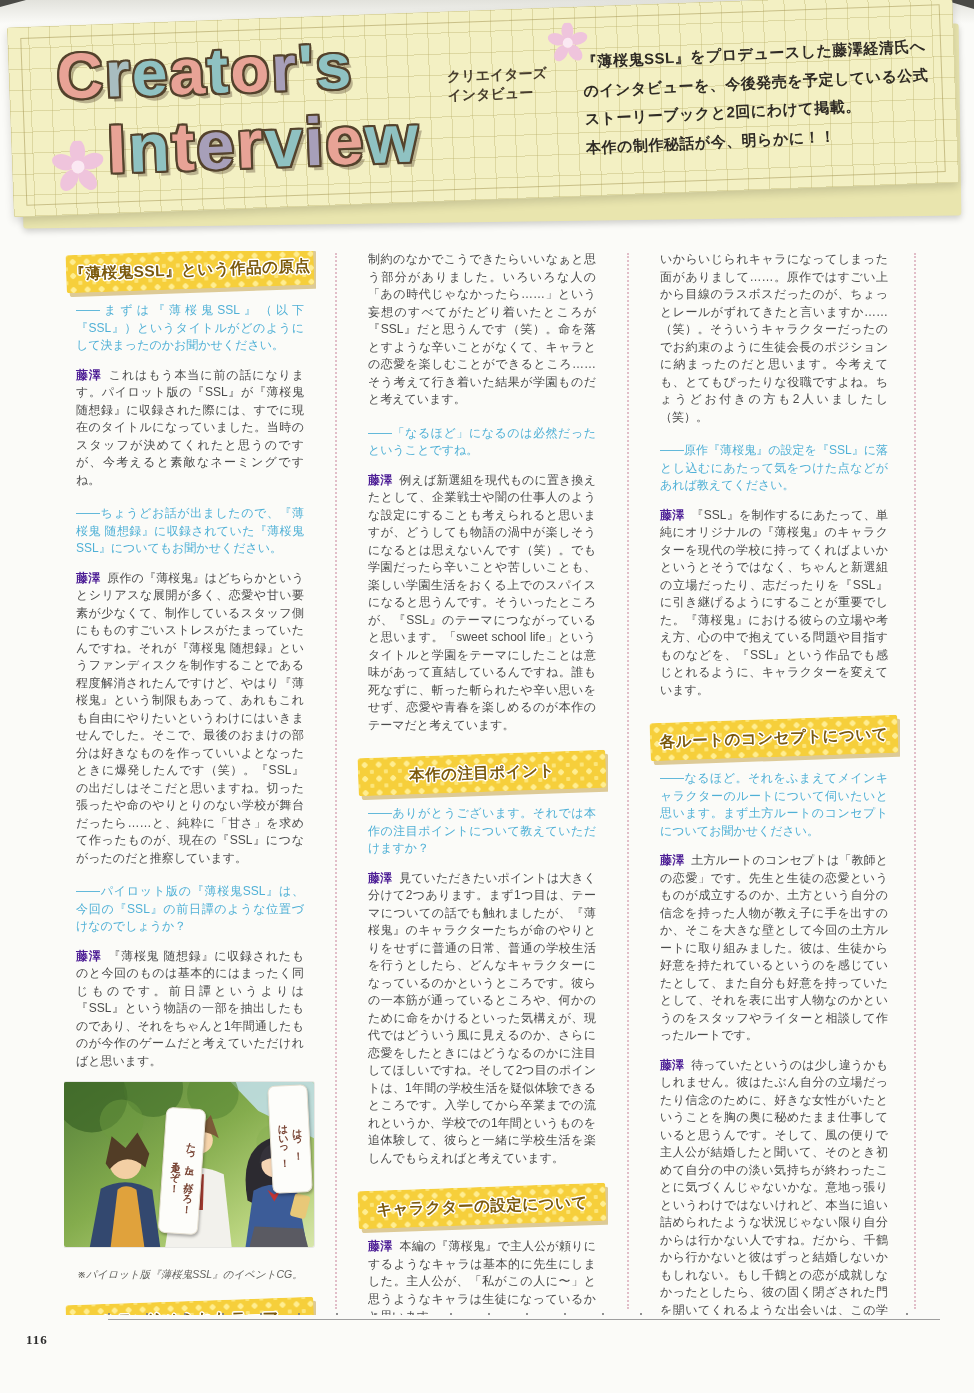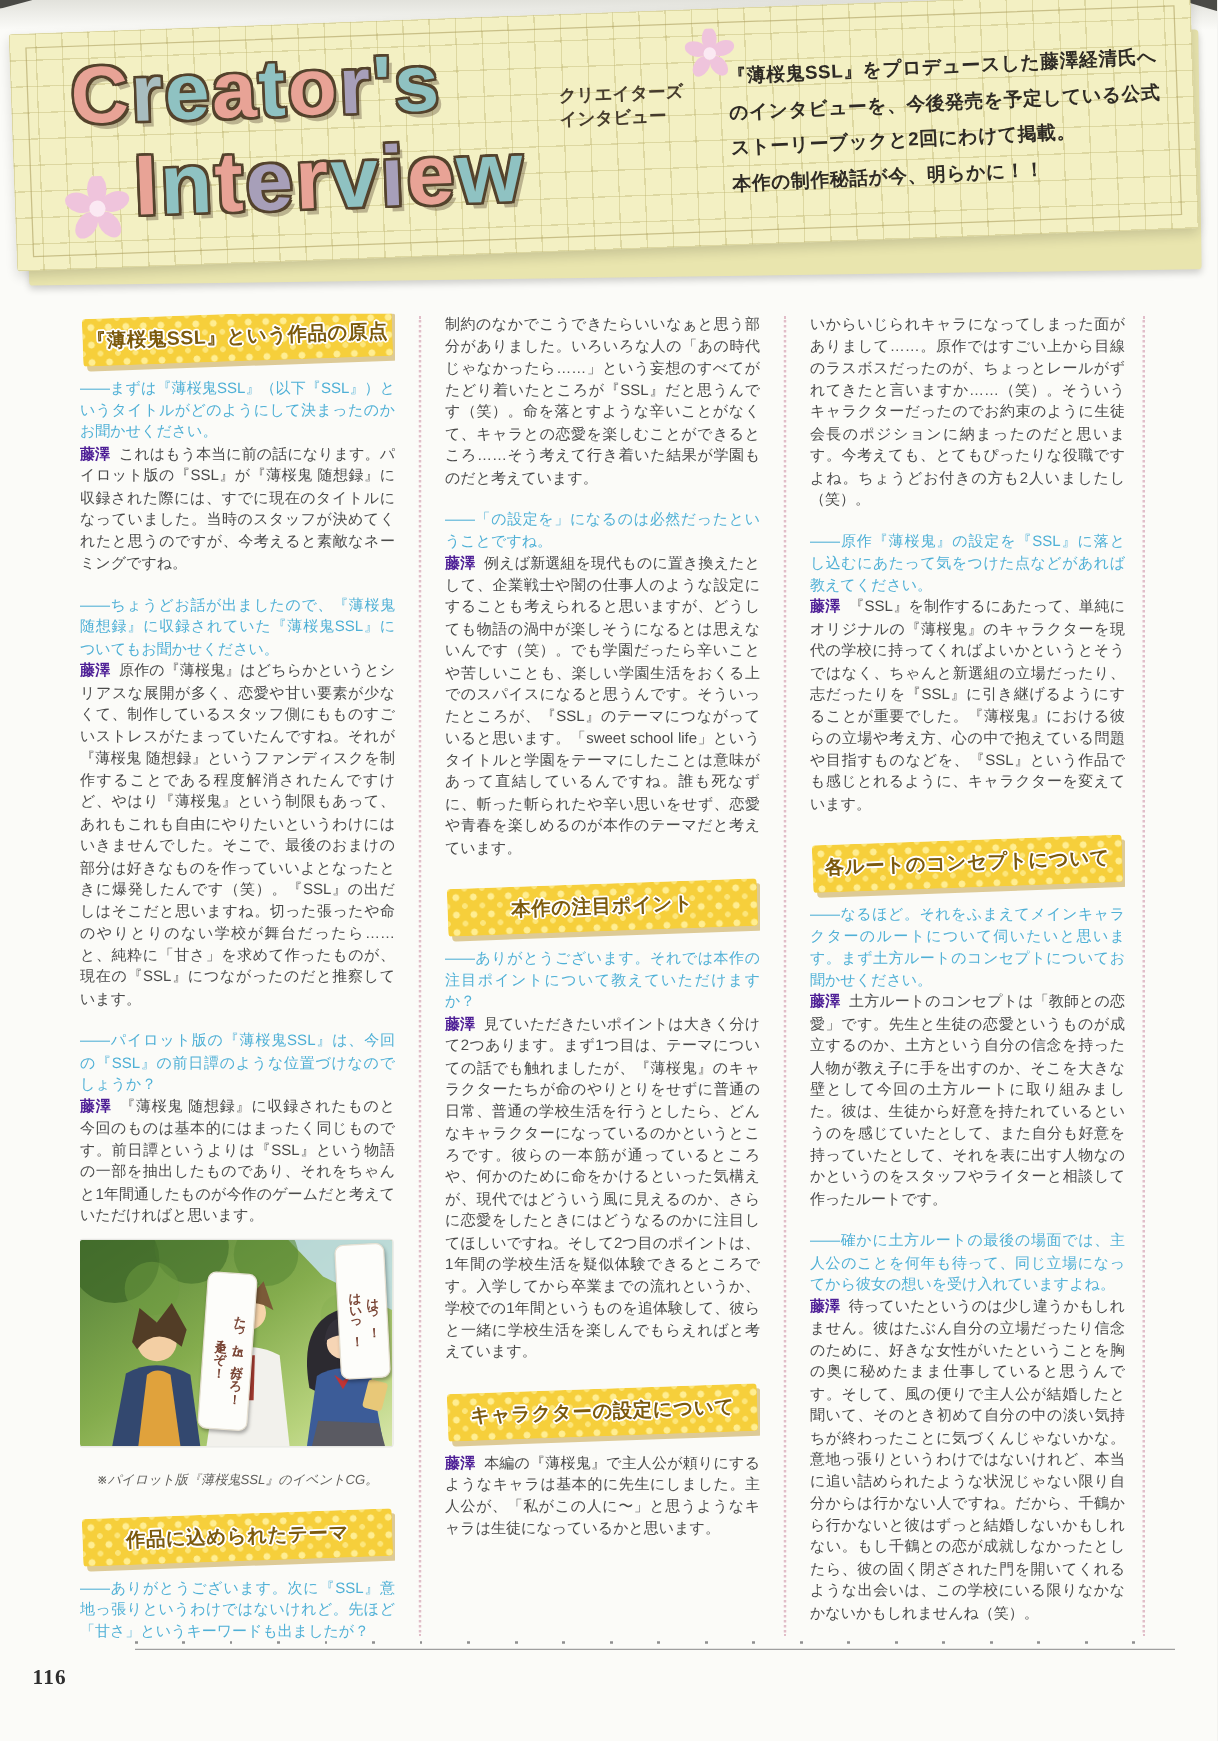--- a/index.html
+++ b/index.html
@@ -29,21 +29,21 @@
   .flower-2{left:40px;top:116px;width:52px;height:52px;}
 
   
   .content{position:absolute;top:251px;left:64px;display:flex;}
   .col{width:252px;height:1064px;overflow:hidden;}
   .sep{width:40px;position:relative;}
   .sep::before{content:"";position:absolute;top:2px;bottom:6px;left:19px;border-left:2px dotted #dbaebd;opacity:.8;}
   .sep-end{width:30px;position:relative;}
   .sep-end::before{content:"";position:absolute;top:2px;bottom:6px;left:14px;border-left:2px dotted #dbaebd;opacity:.8;}
 
-  .blk{font-size:12px;line-height:17.5px;text-align:justify;color:#4b4b4b;margin:0;}
+  .blk{font-size:12px;line-height:17.5px;text-align:justify;color:#4b4b4b;margin:12px;}
   .blk-q{color:#4fb0d6;font-weight:normal;margin-top:16px;}
   .col > .blk:first-child{margin-top:0;}
   .blk-h + .blk-q{margin-top:0;}
   .speaker{color:#4c1d95;font-weight:bold;margin-right:7px;}
   .blk-h{height:38px;margin:20px 2px 13px;display:flex;align-items:center;justify-content:center;
     background-color:#f6cf3b;border-radius:3px;transform:rotate(-2deg);
     background-image:radial-gradient(circle,rgba(255,239,150,.95) 2.5px,transparent 3px),radial-gradient(circle,rgba(255,239,150,.7) 2px,transparent 2.5px);
     background-size:14px 14px,14px 14px;background-position:0 0,7px 7px;
     box-shadow:3px 4px 0 rgba(183,142,30,.45);}
   .blk-h span{font-size:15.5px;font-weight:bold;color:#7c5a0c;letter-spacing:.5px;white-space:nowrap;
@@ -56,21 +56,21 @@
   .bubble{position:absolute;background:#fdfdfa;border:1px solid #e6e0d2;border-radius:7px;
     writing-mode:vertical-rl;font-size:10px;line-height:14px;font-weight:bold;color:#7a4636;
     padding:7px 5px;text-align:center;box-shadow:1px 2px 3px rgba(0,0,0,.3);}
   .bubble-center{left:98px;top:26px;height:110px;transform:rotate(4deg);}
   .bubble-right{right:4px;top:3px;height:92px;transform:rotate(-3deg);}
 
   
   .ruler{position:absolute;top:1313px;left:108px;width:832px;height:6px;border-bottom:1px solid #9f9f9f;
     background:repeating-linear-gradient(90deg,rgba(125,125,125,.85) 0 2px,transparent 2px 38px);
     background-size:100% 2px;background-repeat:no-repeat;}
-  .page-num{position:absolute;left:26px;top:1332px;font-family:"Liberation Serif","DejaVu Serif",serif;font-size:17px;font-weight:bold;color:#2e2e2e;letter-spacing:1px;}
+  .page-num{position:absolute;left:26px;top:1332px;font-family:"Liberation Serif","DejaVu Serif",serif;font-size:13px;font-weight:bold;color:#2e2e2e;letter-spacing:1px;}
 </style>
 </head>
 <body>
 
 <div class="page">
   <div class="page-top-edge"></div>
   <div class="corner-mark corner-tl"></div>
   <div class="corner-mark corner-tr"></div>
 
   <div class="header">
@@ -167,21 +167,21 @@
 <div class="blk blk-cap">※パイロット版『薄桜鬼SSL』のイベントCG。</div>
         <div class="blk blk-h">
           <span>作品に込められたテーマ</span>
         </div>
         <div class="blk blk-q">——ありがとうございます。次に『SSL』意地っ張りというわけではないけれど。先ほど「甘さ」というキーワードも出ましたが？</div>
         <div class="blk blk-a"><span class="speaker">藤澤</span>基本的にはそこですね。テーマというよりは願望だと思います。さっきも少し触れましたが、『薄桜鬼』はシリアスな面がやや強い乙女ゲームです。そのなかで、ユーザーさんがこうだったらいいなと思うように、制作する側にもさまざまな</div>
       </div>
     <div class="sep"></div>
     <div class="col">
         <div class="blk blk-p">制約のなかでこうできたらいいなぁと思う部分がありました。いろいろな人の「あの時代じゃなかったら……」という妄想のすべてがたどり着いたところが『SSL』だと思うんです（笑）。命を落とすような辛いことがなくて、キャラとの恋愛を楽しむことができるところ……そう考えて行き着いた結果が学園ものだと考えています。</div>
-        <div class="blk blk-q">——「の設定を」になるのは必然だったということですね。</div>
+        <div class="blk blk-q">——「なるほど」になるのは必然だったということですね。</div>
         <div class="blk blk-a"><span class="speaker">藤澤</span>例えば新選組を現代ものに置き換えたとして、企業戦士や闇の仕事人のような設定にすることも考えられると思いますが、どうしても物語の渦中が楽しそうになるとは思えないんです（笑）。でも学園だったら辛いことや苦しいことも、楽しい学園生活をおくる上でのスパイスになると思うんです。そういったところが、『SSL』のテーマにつながっていると思います。「sweet school life」というタイトルと学園をテーマにしたことは意味があって直結しているんですね。誰も死なずに、斬った斬られたや辛い思いをせず、恋愛や青春を楽しめるのが本作のテーマだと考えています。</div>
         <div class="blk blk-h">
           <span>本作の注目ポイント</span>
         </div>
         <div class="blk blk-q">——ありがとうございます。それでは本作の注目ポイントについて教えていただけますか？</div>
         <div class="blk blk-a"><span class="speaker">藤澤</span>見ていただきたいポイントは大きく分けて2つあります。まず1つ目は、テーマについての話でも触れましたが、『薄桜鬼』のキャラクターたちが命のやりとりをせずに普通の日常、普通の学校生活を行うとしたら、どんなキャラクターになっているのかというところです。彼らの一本筋が通っているところや、何かのために命をかけるといった気構えが、現代ではどういう風に見えるのか、さらに恋愛をしたときにはどうなるのかに注目してほしいですね。そして2つ目のポイントは、1年間の学校生活を疑似体験できるところです。入学してから卒業までの流れというか、学校での1年間というものを追体験して、彼らと一緒に学校生活を楽しんでもらえればと考えています。</div>
         <div class="blk blk-h">
           <span>キャラクターの設定について</span>
         </div>
         <div class="blk blk-a"><span class="speaker">藤澤</span>本編の『薄桜鬼』で主人公が頼りにするようなキャラは基本的に先生にしました。主人公が、「私がこの人に〜」と思うようなキャラは生徒になっているかと思います。</div>
@@ -189,21 +189,20 @@
     <div class="sep"></div>
     <div class="col">
         <div class="blk blk-p">いからいじられキャラになってしまった面がありまして……。原作ではすごい上から目線のラスボスだったのが、ちょっとレールがずれてきたと言いますか……（笑）。そういうキャラクターだったのでお約束のように生徒会長のポジションに納まったのだと思います。今考えても、とてもぴったりな役職ですよね。ちょうどお付きの方も2人いましたし（笑）。</div>
         <div class="blk blk-q">——原作『薄桜鬼』の設定を『SSL』に落とし込むにあたって気をつけた点などがあれば教えてください。</div>
         <div class="blk blk-a"><span class="speaker">藤澤</span>『SSL』を制作するにあたって、単純にオリジナルの『薄桜鬼』のキャラクターを現代の学校に持ってくればよいかというとそうではなく、ちゃんと新選組の立場だったり、志だったりを『SSL』に引き継げるようにすることが重要でした。『薄桜鬼』における彼らの立場や考え方、心の中で抱えている問題や目指すものなどを、『SSL』という作品でも感じとれるように、キャラクターを変えています。</div>
         <div class="blk blk-h">
           <span>各ルートのコンセプトについて</span>
         </div>
         <div class="blk blk-q">——なるほど。それをふまえてメインキャラクターのルートについて伺いたいと思います。まず土方ルートのコンセプトについてお聞かせください。</div>
         <div class="blk blk-a"><span class="speaker">藤澤</span>土方ルートのコンセプトは「教師との恋愛」です。先生と生徒の恋愛というものが成立するのか、土方という自分の信念を持った人物が教え子に手を出すのか、そこを大きな壁として今回の土方ルートに取り組みました。彼は、生徒から好意を持たれているというのを感じていたとして、また自分も好意を持っていたとして、それを表に出す人物なのかというのをスタッフやライターと相談して作ったルートです。</div>
-        <div class="blk blk-q">——確かに土方ルートの最後の場面では、主人公のことを何年も待って、同じ立場になってから彼女の想いを受け入れていますよね。</div>
         <div class="blk blk-a"><span class="speaker">藤澤</span>待っていたというのは少し違うかもしれません。彼はたぶん自分の立場だったり信念のために、好きな女性がいたということを胸の奥に秘めたまま仕事していると思うんです。そして、風の便りで主人公が結婚したと聞いて、そのとき初めて自分の中の淡い気持ちが終わったことに気づくんじゃないかな。意地っ張りというわけではないけれど、本当に追い詰められたような状況じゃない限り自分からは行かない人ですね。だから、千鶴から行かないと彼はずっと結婚しないかもしれない。もし千鶴との恋が成就しなかったとしたら、彼の固く閉ざされた門を開いてくれるような出会いは、この学校にいる限りなかなかないかもしれませんね（笑）。</div>
       </div>
     <div class="sep-end"></div>
   </div>
 
   <div class="ruler"></div>
   <div class="page-num">116</div>
 </div>
 
 </body></html>

